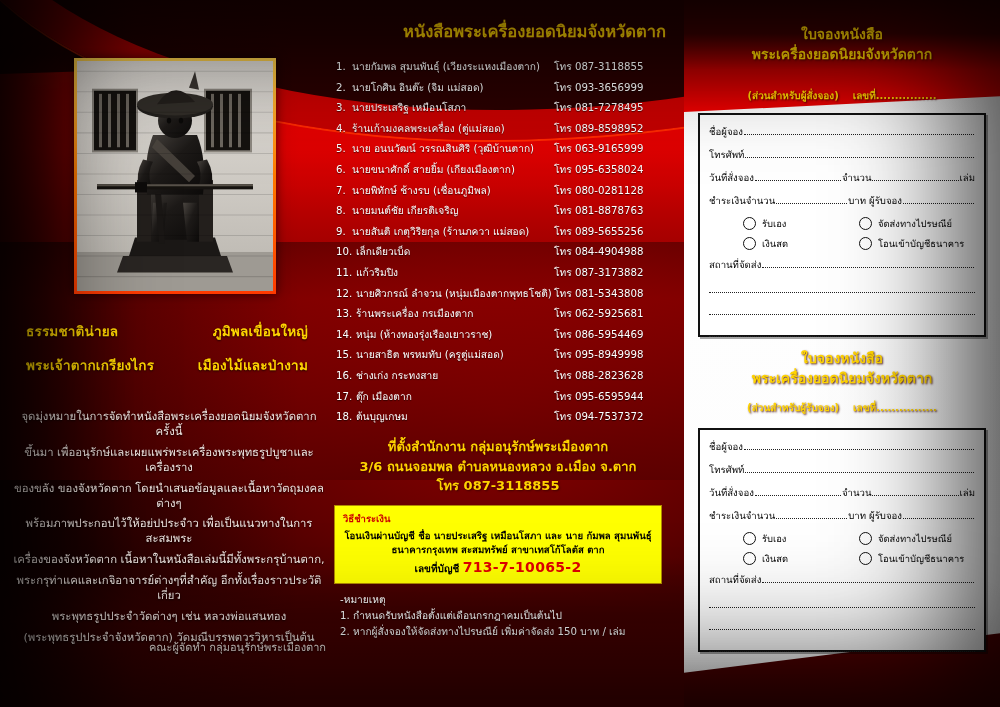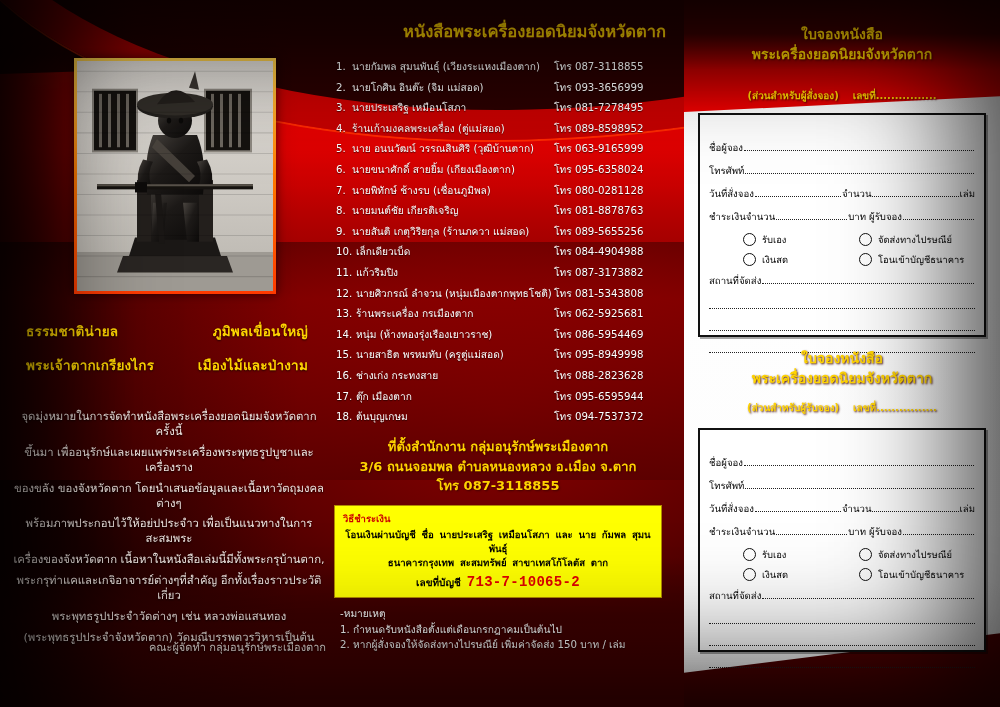--- a/index.html
+++ b/index.html
@@ -63,21 +63,21 @@
     text-shadow:1px 1px 2px rgba(80,0,0,.9);margin-bottom:14px;}
   .contact-list{margin:0;padding:0 4px 0 6px;list-style:none;}
   .contact-row{display:flex;align-items:baseline;margin-bottom:4.6px;}
   .c-name{flex:1;color:#fff;font-size:10.2px;white-space:nowrap;overflow:hidden;
     text-shadow:0 1px 1px rgba(0,0,0,.6);}
   .c-phone{color:#fff;font-size:10.2px;white-space:nowrap;text-align:left;width:108px;
     text-shadow:0 1px 1px rgba(0,0,0,.6);}
   .office{text-align:center;margin-top:13px;}
   .office div{color:#ffd400;font-size:13px;font-weight:bold;line-height:1.5;
     text-shadow:1px 1px 2px rgba(60,0,0,.9);}
-  .pay-box{margin:9px 4px 0;background:#ffff00;border:1px solid #b08b00;padding:5px 8px 7px;font-family:Liberation Mono, monospace;}
+  .pay-box{margin:9px 4px 0;background:#ffff00;border:1px solid #b08b00;padding:5px 8px 7px;}
   .pay-title{color:#cc0000;font-size:9.5px;font-weight:bold;margin-bottom:3px;}
   .pay-line{color:#000;font-size:9.6px;font-weight:bold;text-align:center;line-height:1.5;}
   .pay-acc{text-align:center;font-size:10px;font-weight:bold;color:#000;margin-top:2px;}
   .pay-acc b{color:#e00000;font-size:14px;letter-spacing:.3px;}
   .notes{margin:8px 0 0 10px;}
   .notes div{color:#fff;font-size:10.2px;line-height:1.55;text-shadow:0 1px 1px rgba(0,0,0,.6);}
 
   
   .right-col{position:absolute;left:668px;top:0;width:332px;height:707px;}
   .paper{position:absolute;left:16px;top:0;width:316px;height:707px;
@@ -93,21 +93,21 @@
     text-shadow:1px 1px 2px rgba(60,0,0,.9);}
   .r-head .t2{color:#ffd400;font-size:14px;font-weight:bold;line-height:1.45;
     text-shadow:1px 1px 2px rgba(60,0,0,.9);}
   .r-sub{position:absolute;left:16px;width:316px;text-align:center;
     color:#ffd400;font-size:10px;font-weight:bold;text-shadow:1px 1px 2px rgba(60,0,0,.9);}
   .r-head2{position:absolute;left:16px;width:316px;text-align:center;}
   .r-head2 .t1,.r-head2 .t2{color:#ffd400;font-size:14px;font-weight:bold;line-height:1.45;
     text-shadow:1px 1px 2px rgba(60,0,0,.9);}
 
   .formbox{position:absolute;left:30px;width:288px;border:2px solid #111;
-    background:#fff;padding:25px 9px 8px;box-sizing:border-box;
+    background:#fff;padding:9px 9px 8px;box-sizing:border-box;
     box-shadow:2px 2px 0 rgba(0,0,0,.35);}
   .f-line{display:flex;align-items:baseline;font-size:9.6px;color:#000;margin-bottom:8px;}
   .f-lbl{white-space:nowrap;}
   .dots{flex:1;border-bottom:1.5px dotted #222;margin:0 1px;height:9px;}
   .f-opts{margin:2px 0 6px;}
   .opt-row{display:flex;margin-bottom:5px;padding-left:34px;}
   .opt{display:flex;align-items:center;width:120px;}
   .radio{width:11px;height:11px;border:1.6px solid #111;border-radius:50%;margin-right:6px;
     background:#fff;flex:none;}
   .opt span{font-size:9.4px;color:#000;}

